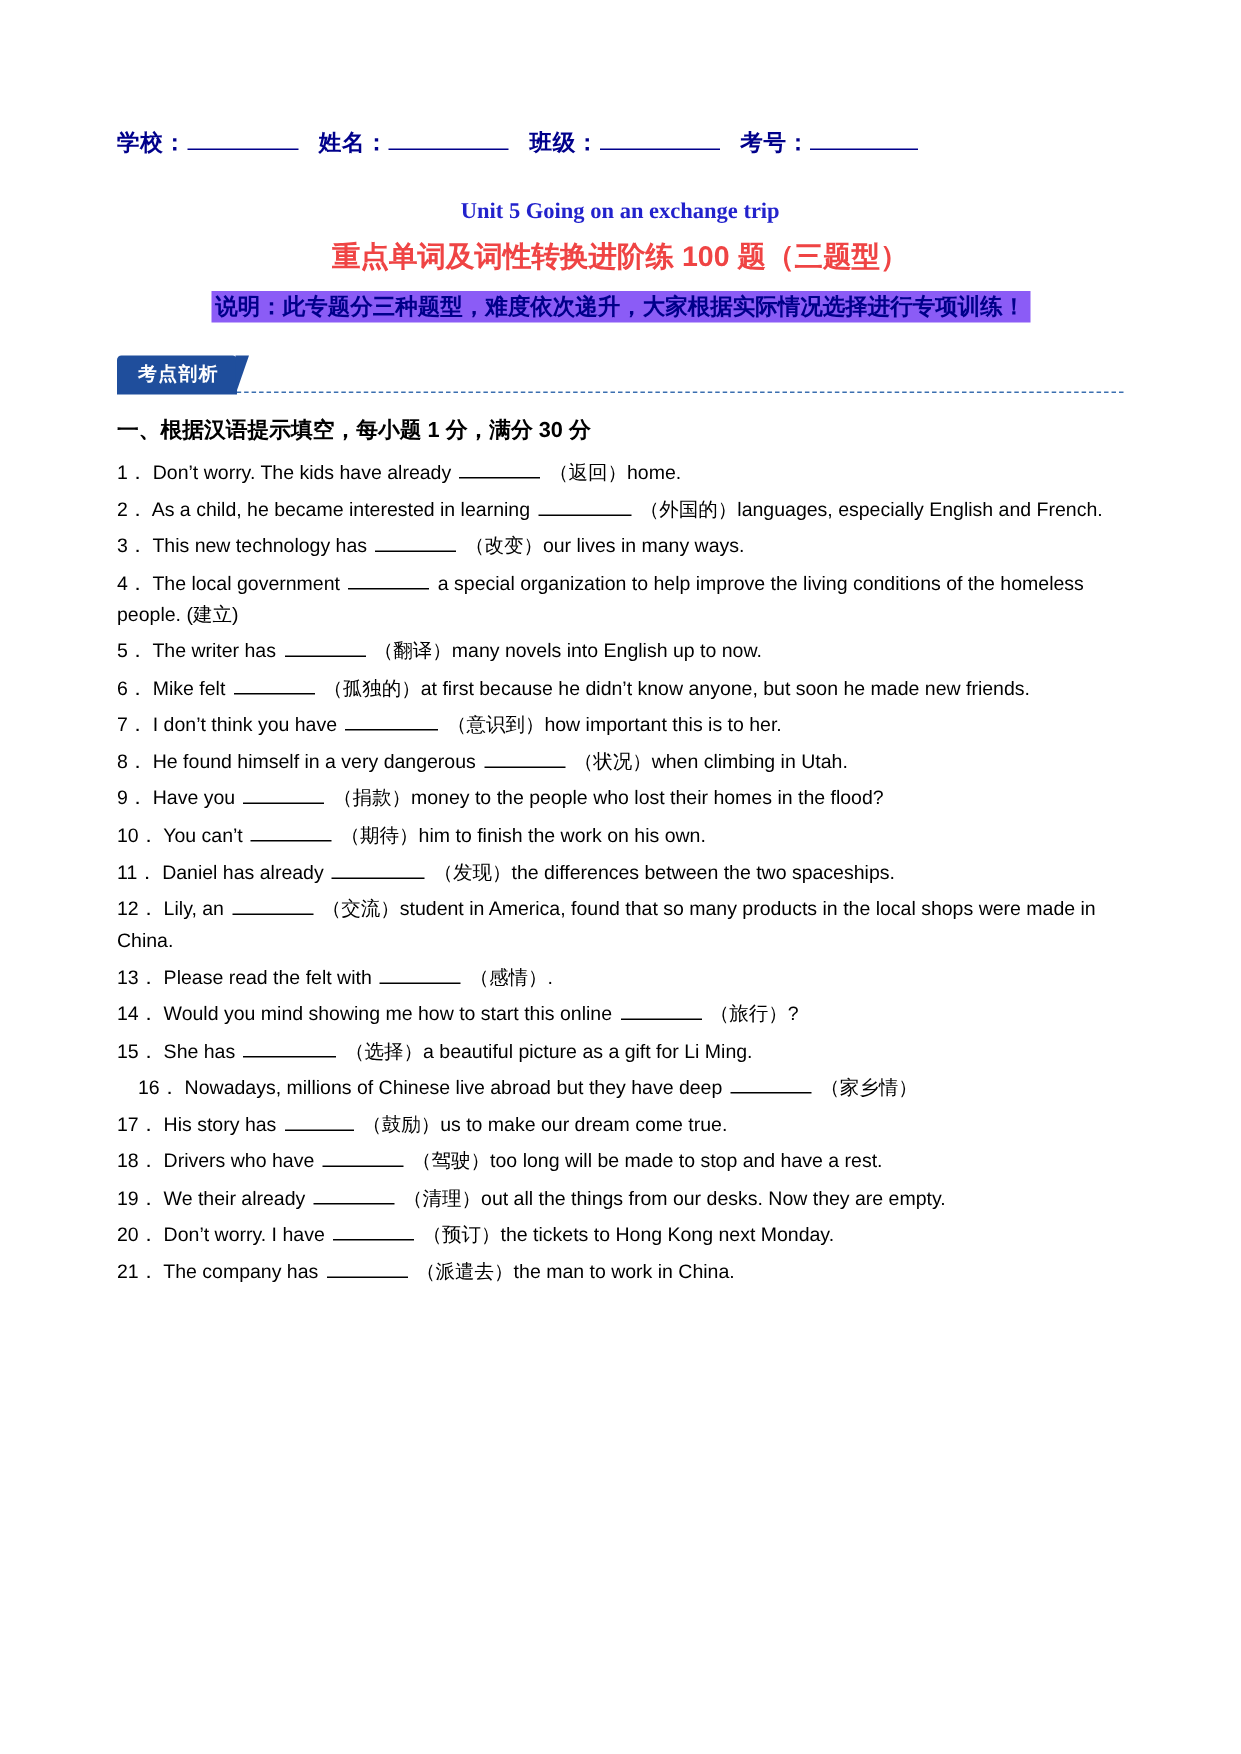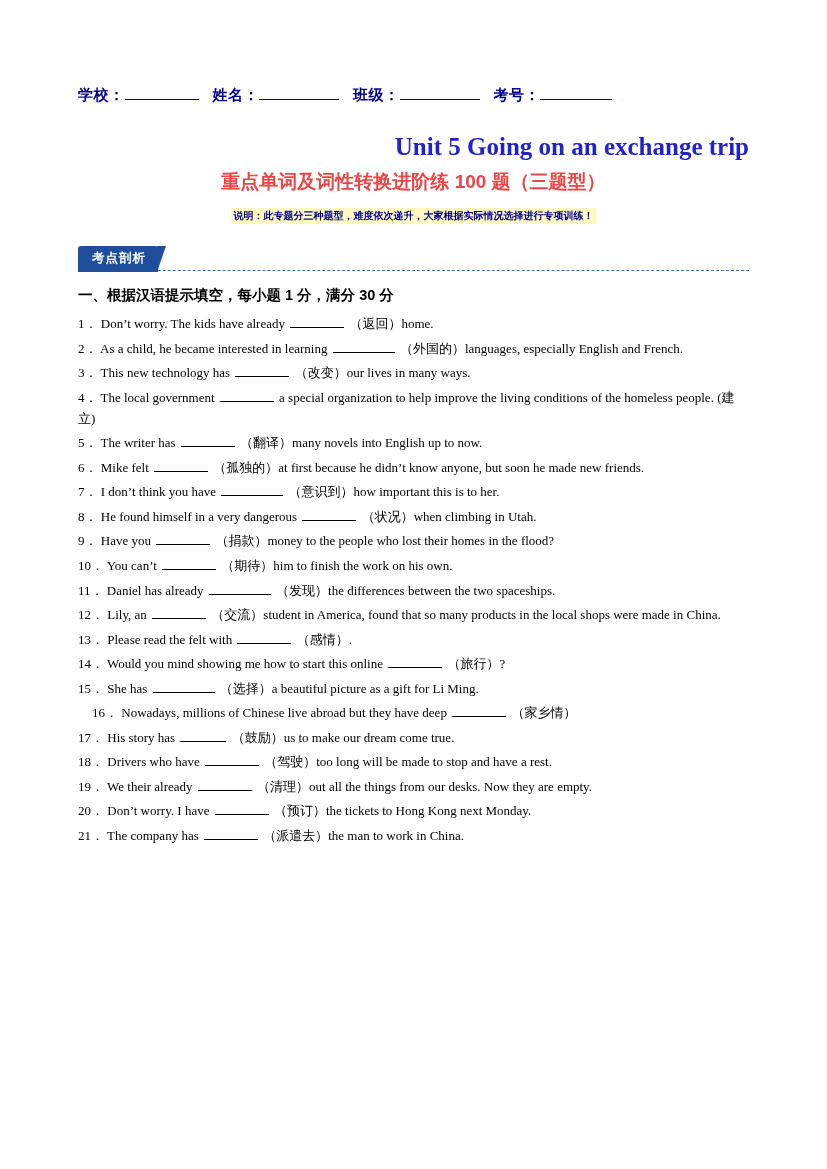--- a/index.html
+++ b/index.html
@@ -43,45 +43,45 @@
     vertical-align: baseline;
   }
   .b1 { width: 74px; }
   .b2 { width: 80px; }
   .b3 { width: 80px; }
   .b4 { width: 72px; }
   .gap { display:inline-block; width: 14px; }
 
   
   .title-main {
-    text-align: right;
-    font-size: 25px;
+    text-align: center;
+    font-size: 15px;
     font-weight: bold;
     color: #2222CC;
     margin: 18px 0 8px 0;
     font-family: "Liberation Serif", serif;
   }
   .title-sub {
     text-align: center;
     font-size: 19px;
     font-weight: bold;
     color: #ef4444;
     margin: 4px 0 10px 0;
     font-family: "Liberation Sans", sans-serif;
   }
   .note-wrap {
     text-align: center;
     margin-bottom: 22px;
   }
   .note {
     display: inline-block;
-    background: #fef9c3;
+    background: #8b5cf6;
     color: #00008B;
     font-weight: bold;
-    font-size: 10px;
+    font-size: 15px;
     padding: 1px 3px;
     font-family: Liberation Serif, serif;
   }
 
   
   .banner-row {
     position: relative;
     height: 30px;
     margin-bottom: 10px;
   }
@@ -124,21 +124,21 @@
     margin: 6px 0 8px 0;
   }
   ol.qlist {
     list-style: none;
     margin: 0;
     padding: 0;
   }
   ol.qlist li {
     font-size: 13px;
     line-height: 1.62;
-    font-family: Liberation Serif, serif;
+    font-family: Liberation Sans, sans-serif;
     margin-bottom: 3.5px;
     text-align: left;
   }
   .qnum {
     display: inline;
   }
   .ul-blank {
     display: inline-block;
     border-bottom: 1px solid #000;
     height: 0.95em;

